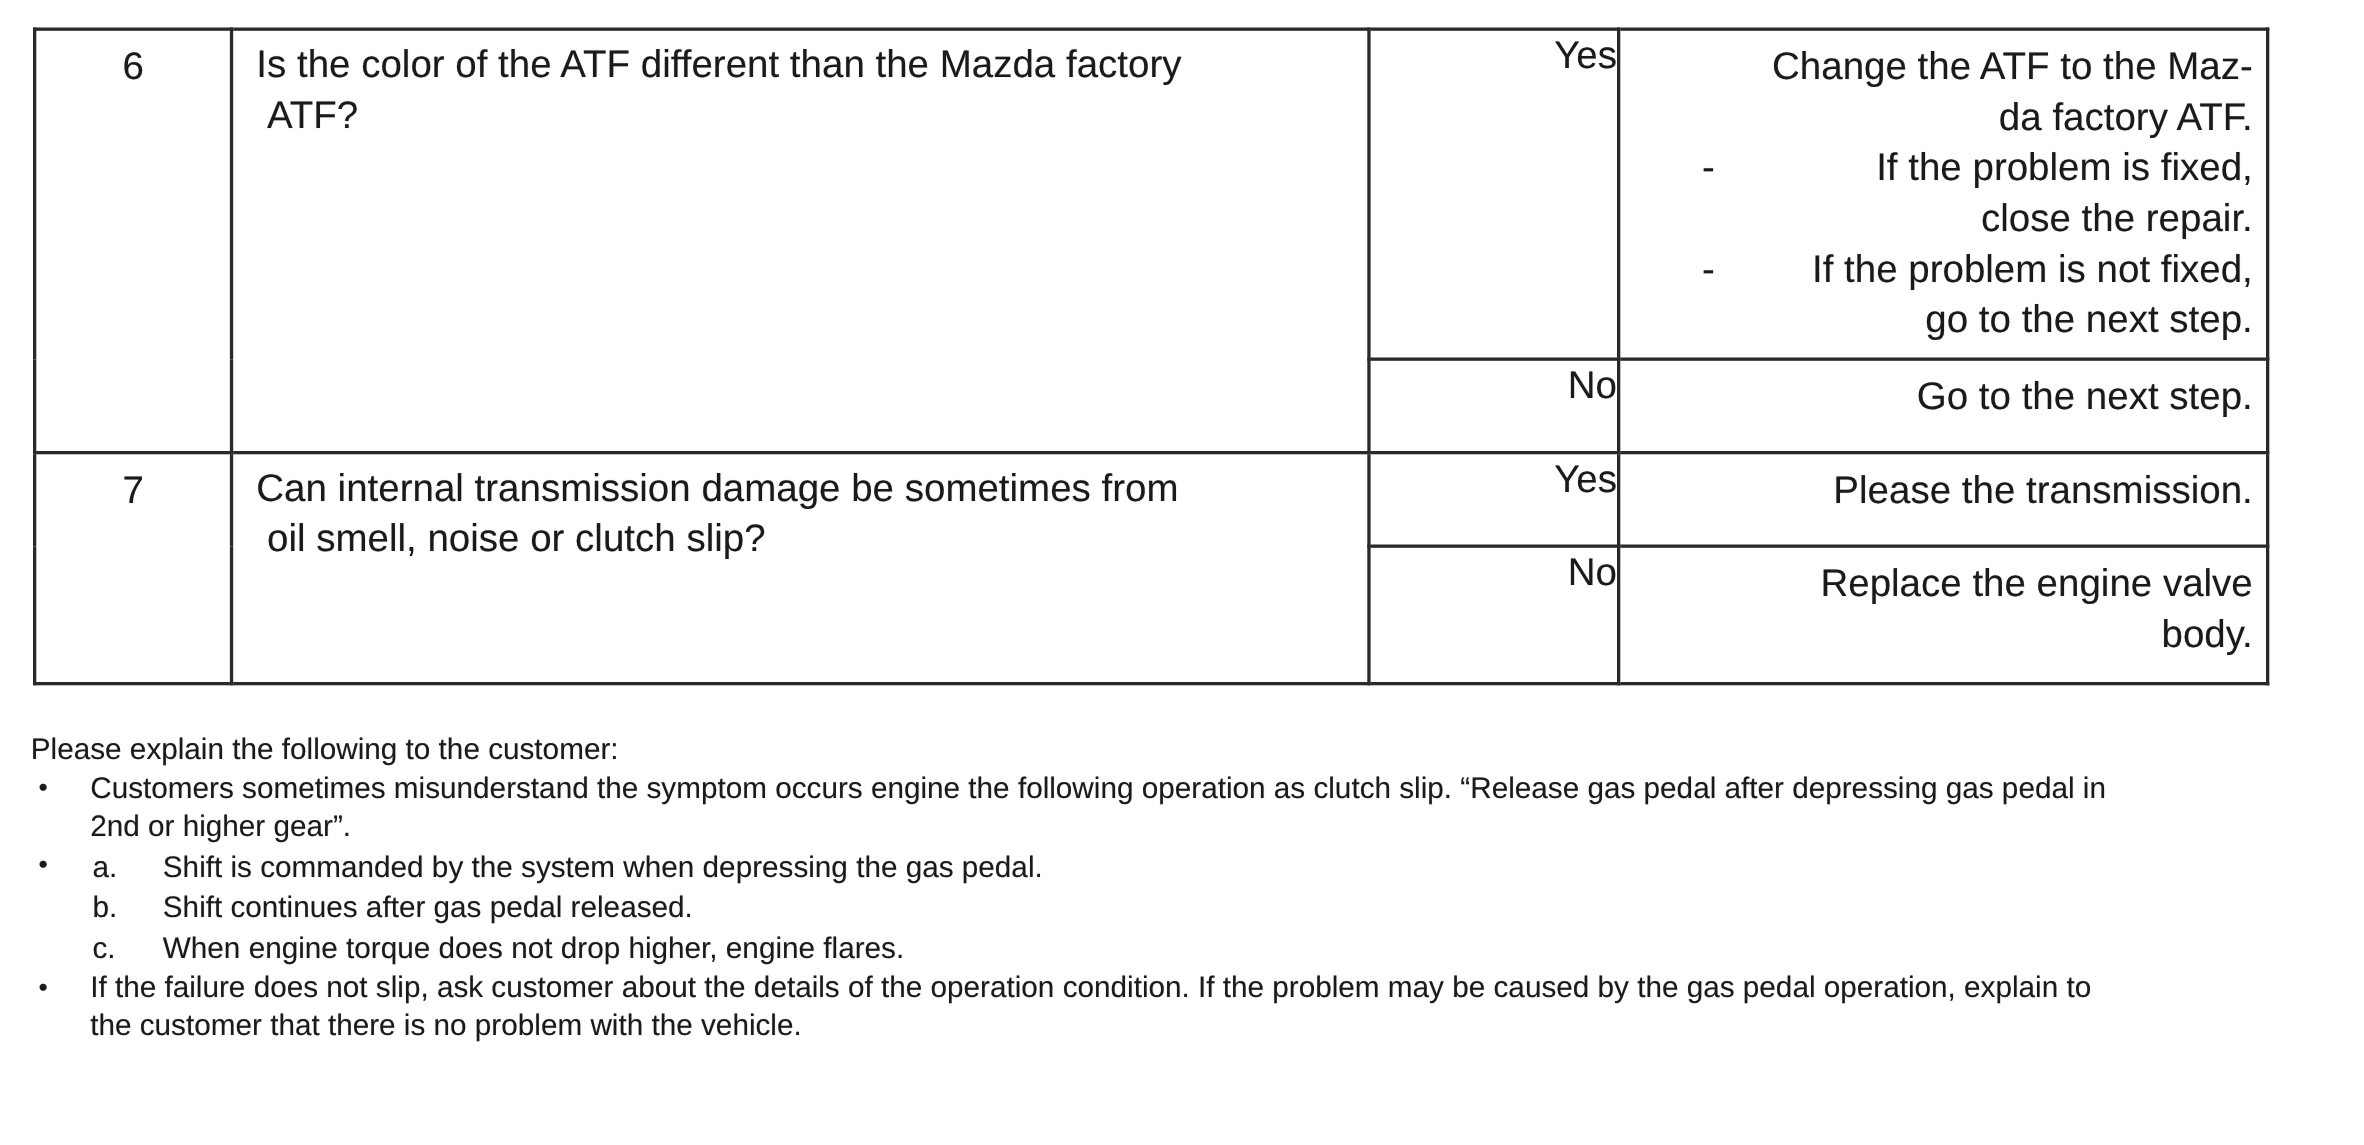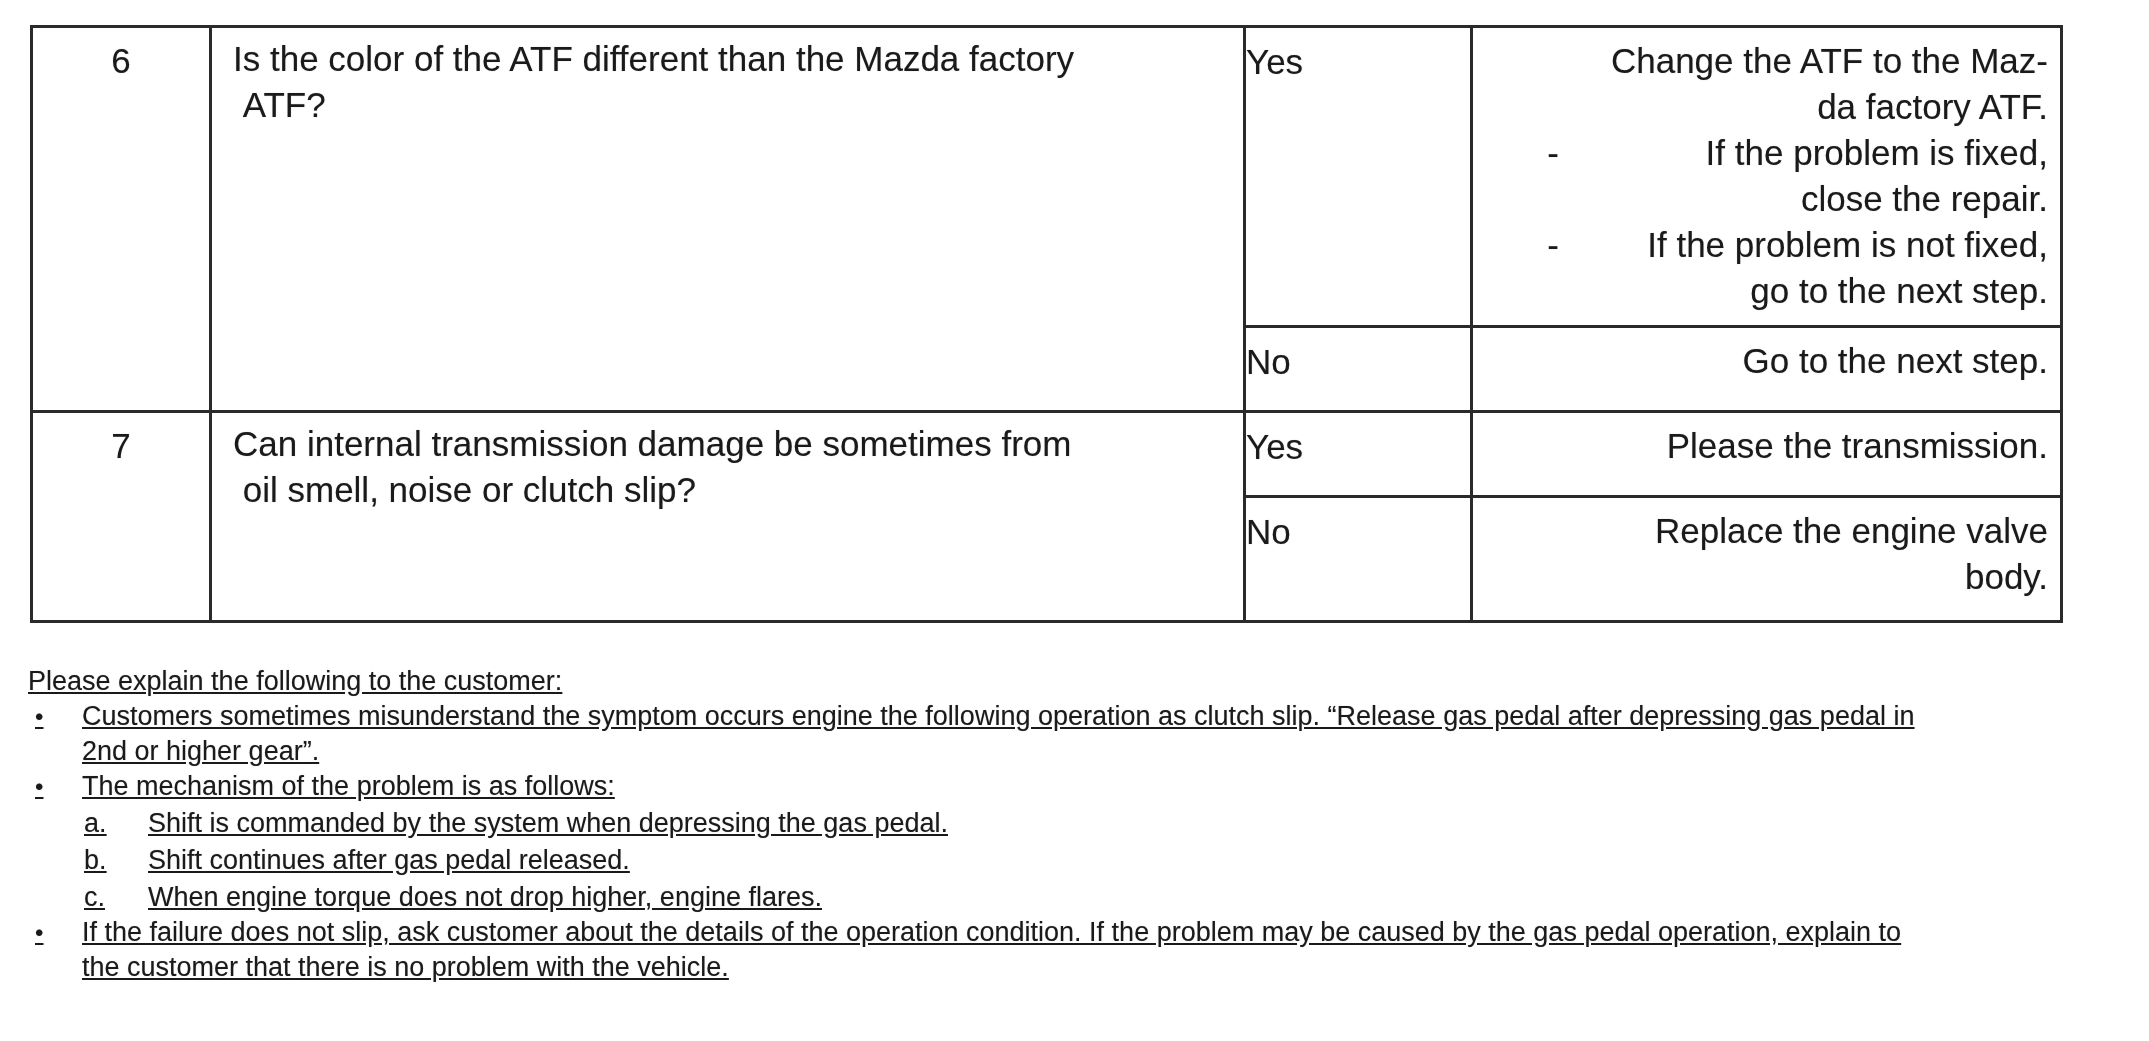--- a/index.html
+++ b/index.html
@@ -31,22 +31,21 @@
     line-height: 46px;
   }
   td.step-col {
     text-align: center;
     padding-top: 10px;
   }
   td.question-col {
     padding: 8px 18px 12px 21px;
   }
   td.answer-col {
-    text-align: left;
-    padding-top: 11px;
+    text-align: right;
   }
   td.action-col {
     padding: 10px 12px 0 18px;
     text-align: right;
   }
   .prewrap { white-space: pre-wrap; }
   .dash-item { display: flex; }
   .dash-item .dash {
     flex: none;
     width: 68px;
@@ -58,21 +57,20 @@
   }
 
   
   .notes {
     position: absolute;
     left: 28px;
     top: 664px;
     width: 2112px;
     font-size: 27px;
     line-height: 35px;
-    text-decoration: underline;
   }
   .note-bullet { display: flex; }
   .note-bullet .bmark {
     flex: none;
     width: 54px;
     padding-left: 7px;
     font-size: 24px;
   }
   .note-bullet .btext {
     flex: 1;
@@ -165,21 +163,20 @@
 
     <div class="note-bullet">
       <span class="bmark">•</span>
       <div class="btext">Customers sometimes misunderstand the symptom occurs engine the following operation as clutch slip. “Release gas pedal after depressing gas pedal in
 2nd or higher gear”.</div>
     </div>
 
     <div class="note-bullet">
       <span class="bmark">•</span>
       <div>
-        <div class="btext">The mechanism of the problem is as follows:</div>
         <div class="sub-item">
           <span class="slabel">a.</span>
           <span class="stext">Shift is commanded by the system when depressing the gas pedal.</span>
         </div>
         <div class="sub-item">
           <span class="slabel">b.</span>
           <span class="stext">Shift continues after gas pedal released.</span>
         </div>
         <div class="sub-item">
           <span class="slabel">c.</span>

